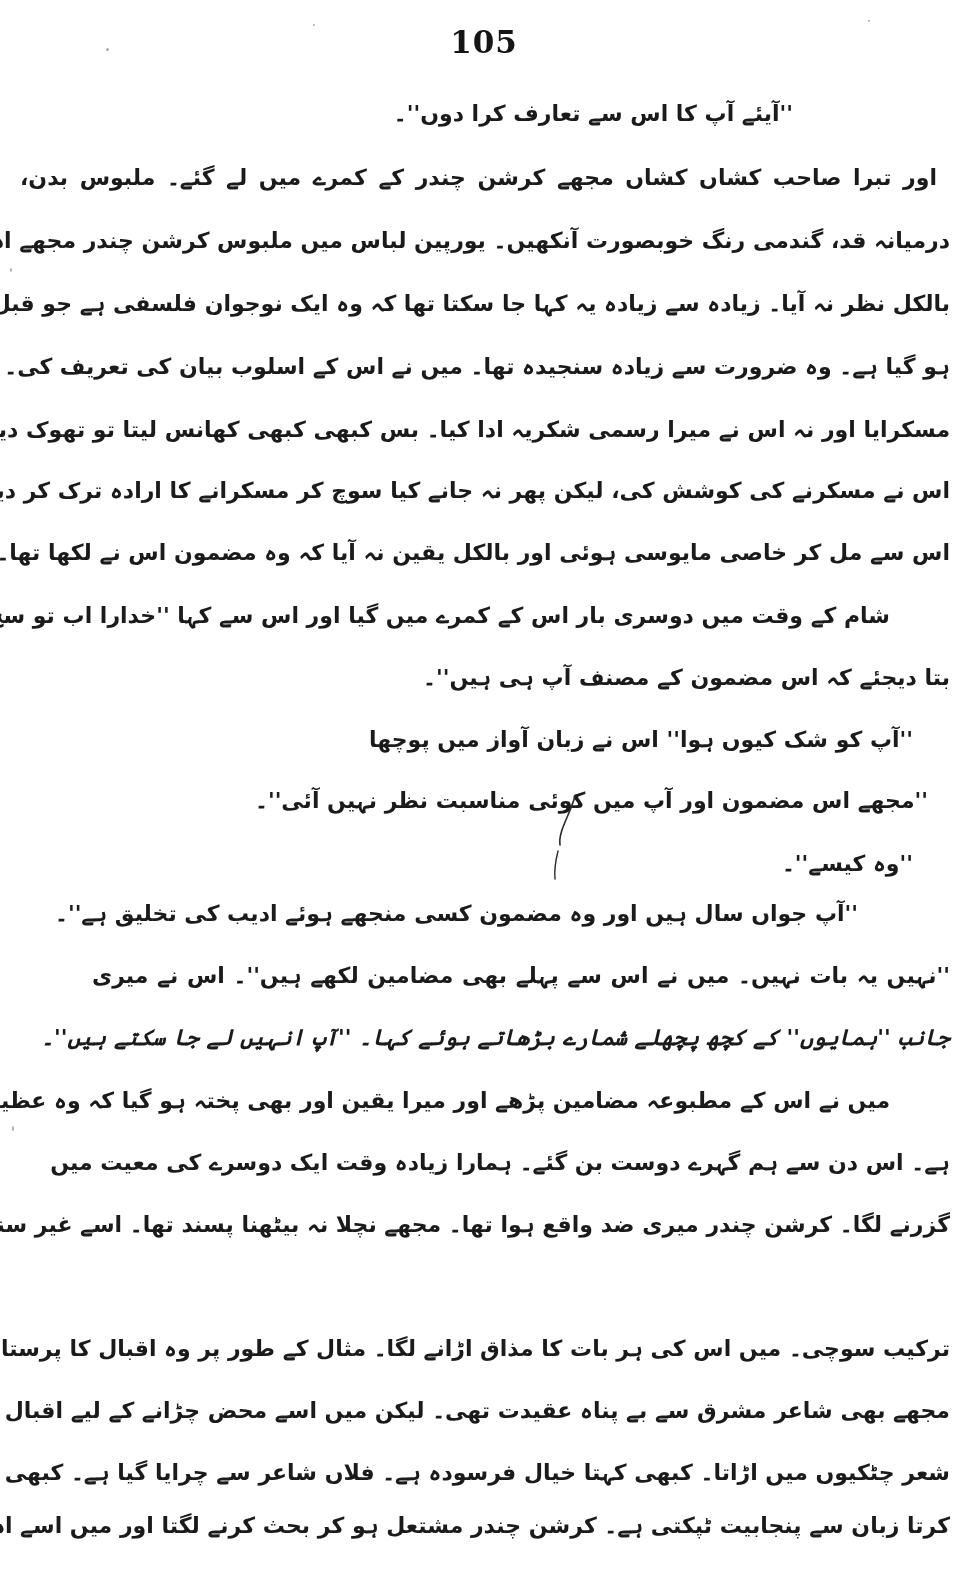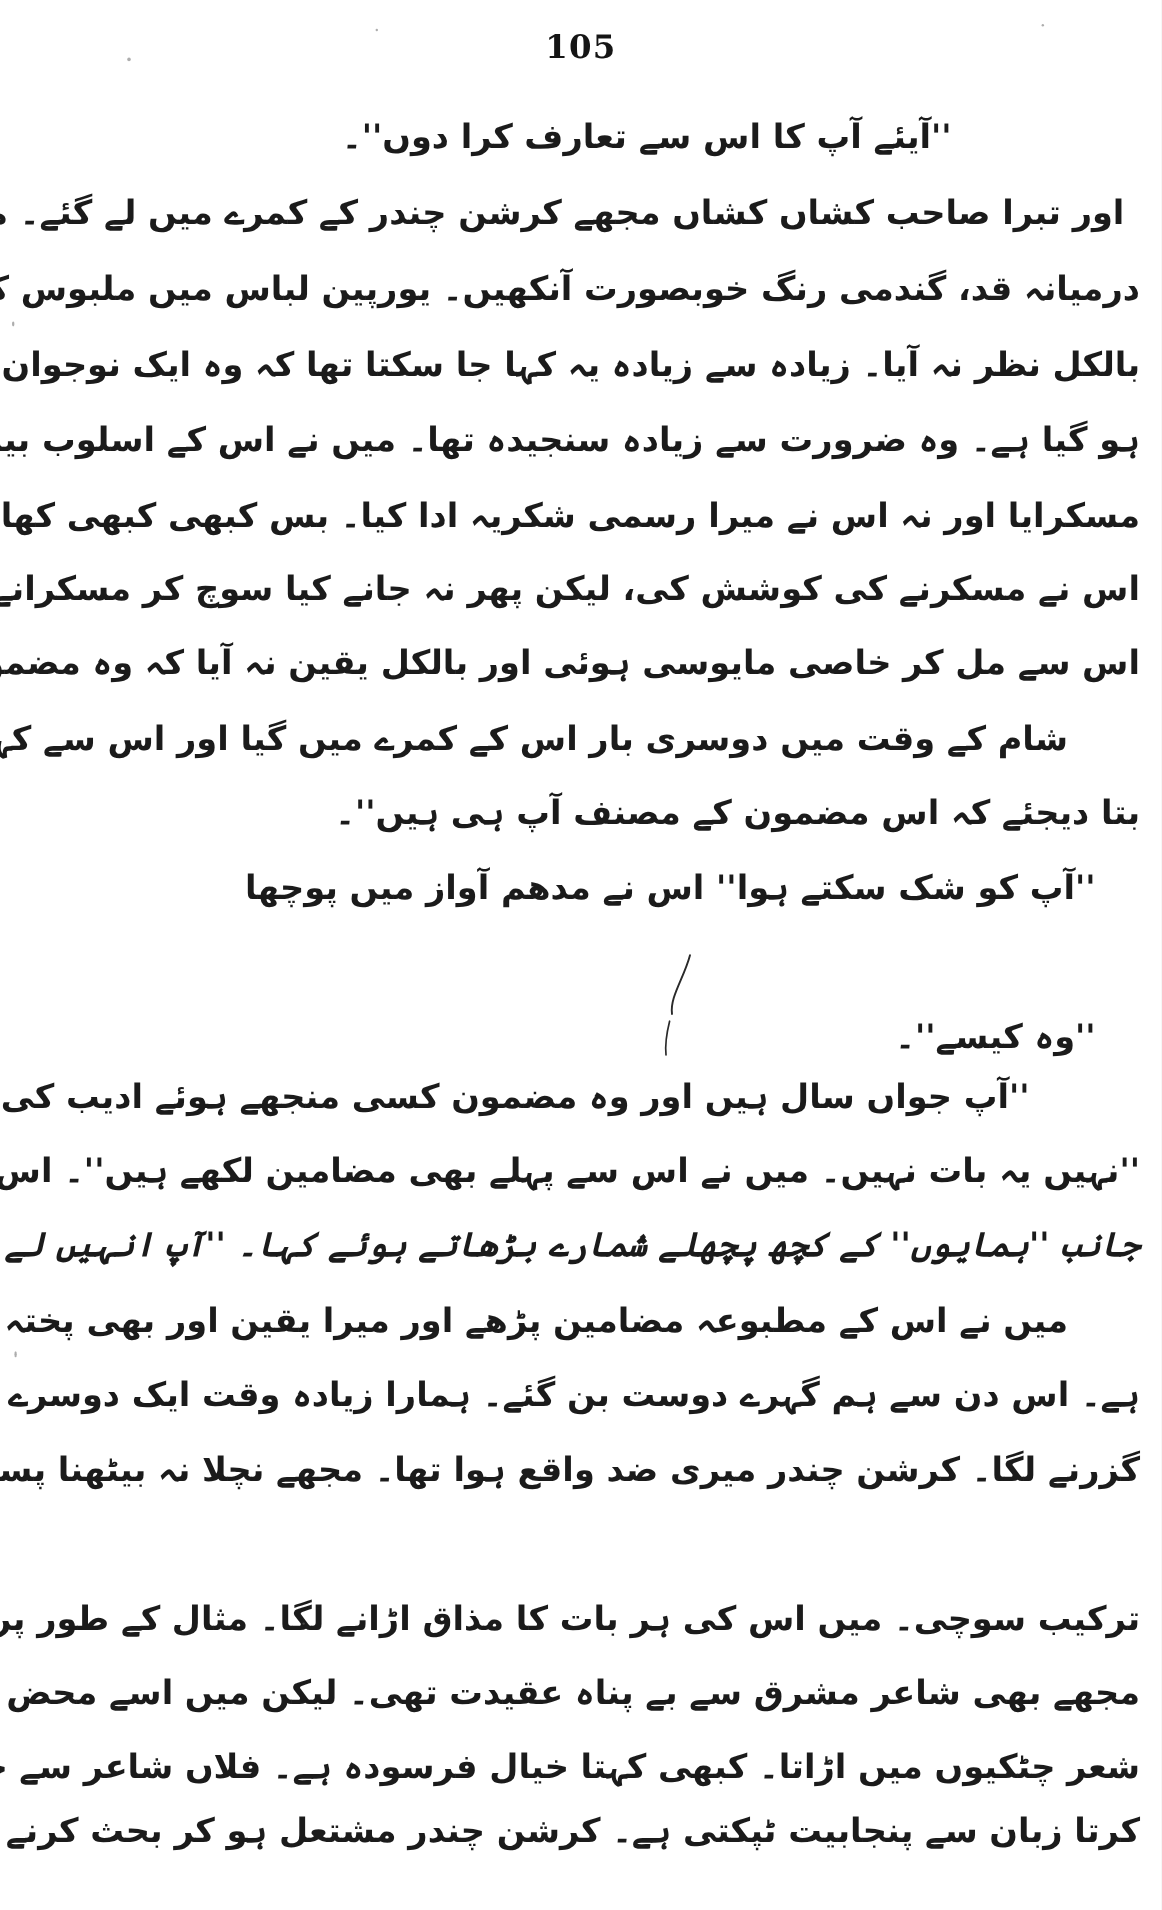--- a/index.html
+++ b/index.html
@@ -11,32 +11,32 @@
     background:#ffffff;
     overflow:hidden;
     font-family:"DejaVu Sans", sans-serif;
   }
   .page-number{
     position:absolute;
     top:24px;left:0;right:0;
     text-align:center;
     font-family:"DejaVu Serif", serif;
     font-weight:bold;
-    font-size:27px;
+    font-size:31px;
     color:#151515;
     letter-spacing:1px;
   }
   .line{
     position:absolute;
     right:18px;left:20px;
     height:52px;
     direction:rtl;
     unicode-bidi:embed;
     font-weight:bold;
-    font-size:28px;
+    font-size:22px;
     line-height:52px;
     color:#1b1b1b;
     text-align:justify;
     text-align-last:justify;
     white-space:nowrap;
   }
   .line.short{
     left:auto;
     text-align:right;
     text-align-last:right;
@@ -95,21 +95,22 @@
   <div class="line short l1" dir="rtl">''آیئے آپ کا اس سے تعارف کرا دوں''۔</div>
   <div class="line l2" dir="rtl">اور تبرا صاحب کشاں کشاں مجھے کرشن چندر کے کمرے میں لے گئے۔ ملبوس بدن،</div>
   <div class="line l3" dir="rtl">درمیانہ قد، گندمی رنگ خوبصورت آنکھیں۔ یورپین لباس میں ملبوس کرشن چندر مجھے ادیب</div>
   <div class="line l4" dir="rtl">بالکل نظر نہ آیا۔ زیادہ سے زیادہ یہ کہا جا سکتا تھا کہ وہ ایک نوجوان فلسفی ہے جو قبل از وقت بوڑھا</div>
   <div class="line l5" dir="rtl">ہو گیا ہے۔ وہ ضرورت سے زیادہ سنجیدہ تھا۔ میں نے اس کے اسلوب بیان کی تعریف کی۔ وہ نہ</div>
   <div class="line l6" dir="rtl">مسکرایا اور نہ اس نے میرا رسمی شکریہ ادا کیا۔ بس کبھی کبھی کھانس لیتا تو تھوک دیتا۔ ایک آدھ بار</div>
   <div class="line l7" dir="rtl">اس نے مسکرنے کی کوشش کی، لیکن پھر نہ جانے کیا سوچ کر مسکرانے کا ارادہ ترک کر دیا۔ مجھے</div>
   <div class="line short l8" dir="rtl">اس سے مل کر خاصی مایوسی ہوئی اور بالکل یقین نہ آیا کہ وہ مضمون اس نے لکھا تھا۔</div>
   <div class="line l9" dir="rtl">شام کے وقت میں دوسری بار اس کے کمرے میں گیا اور اس سے کہا ''خدارا اب تو سچ سچ</div>
   <div class="line short l10" dir="rtl">بتا دیجئے کہ اس مضمون کے مصنف آپ ہی ہیں''۔</div>
-  <div class="line short l11" dir="rtl">''آپ کو شک سکتے ہوا'' اس نے مدھم آواز میں پوچھا</div>
+  <div class="line short l11" dir="rtl">''آپ کو شک کیوں ہوا'' اس نے زبان آواز میں پوچھا</div>
+  <div class="line short l12" dir="rtl">''مجھے اس مضمون اور آپ میں کوئی مناسبت نظر نہیں آئی''۔</div>
   <div class="line short l14" dir="rtl">''آپ جواں سال ہیں اور وہ مضمون کسی منجھے ہوئے ادیب کی تخلیق ہے''۔</div>
   <div class="line short l13" dir="rtl">''وہ کیسے''۔</div>
   <div class="line l15" dir="rtl">''نہیں یہ بات نہیں۔ میں نے اس سے پہلے بھی مضامین لکھے ہیں''۔ اس نے میری</div>
   <div class="line l16" dir="rtl">جانب ''ہمایوں'' کے کچھ پچھلے شمارے بڑھاتے ہوئے کہا۔ ''آپ انہیں لے جا سکتے ہیں''۔</div>
   <div class="line l17" dir="rtl">میں نے اس کے مطبوعہ مضامین پڑھے اور میرا یقین اور بھی پختہ ہو گیا کہ وہ عظیم فن کار</div>
   <div class="line l18" dir="rtl">ہے۔ اس دن سے ہم گہرے دوست بن گئے۔ ہمارا زیادہ وقت ایک دوسرے کی معیت میں</div>
   <div class="line l19" dir="rtl">گزرنے لگا۔ کرشن چندر میری ضد واقع ہوا تھا۔ مجھے نچلا نہ بیٹھنا پسند تھا۔ اسے غیر سنجیدگی سے</div>
   <div class="line l21" dir="rtl">ترکیب سوچی۔ میں اس کی ہر بات کا مذاق اڑانے لگا۔ مثال کے طور پر وہ اقبال کا پرستار تھا۔</div>
   <div class="line l22" dir="rtl">مجھے بھی شاعر مشرق سے بے پناہ عقیدت تھی۔ لیکن میں اسے محض چڑانے کے لیے اقبال کا ہر</div>
   <div class="line l23" dir="rtl">شعر چٹکیوں میں اڑاتا۔ کبھی کہتا خیال فرسودہ ہے۔ فلاں شاعر سے چرایا گیا ہے۔ کبھی اعتراض</div>

